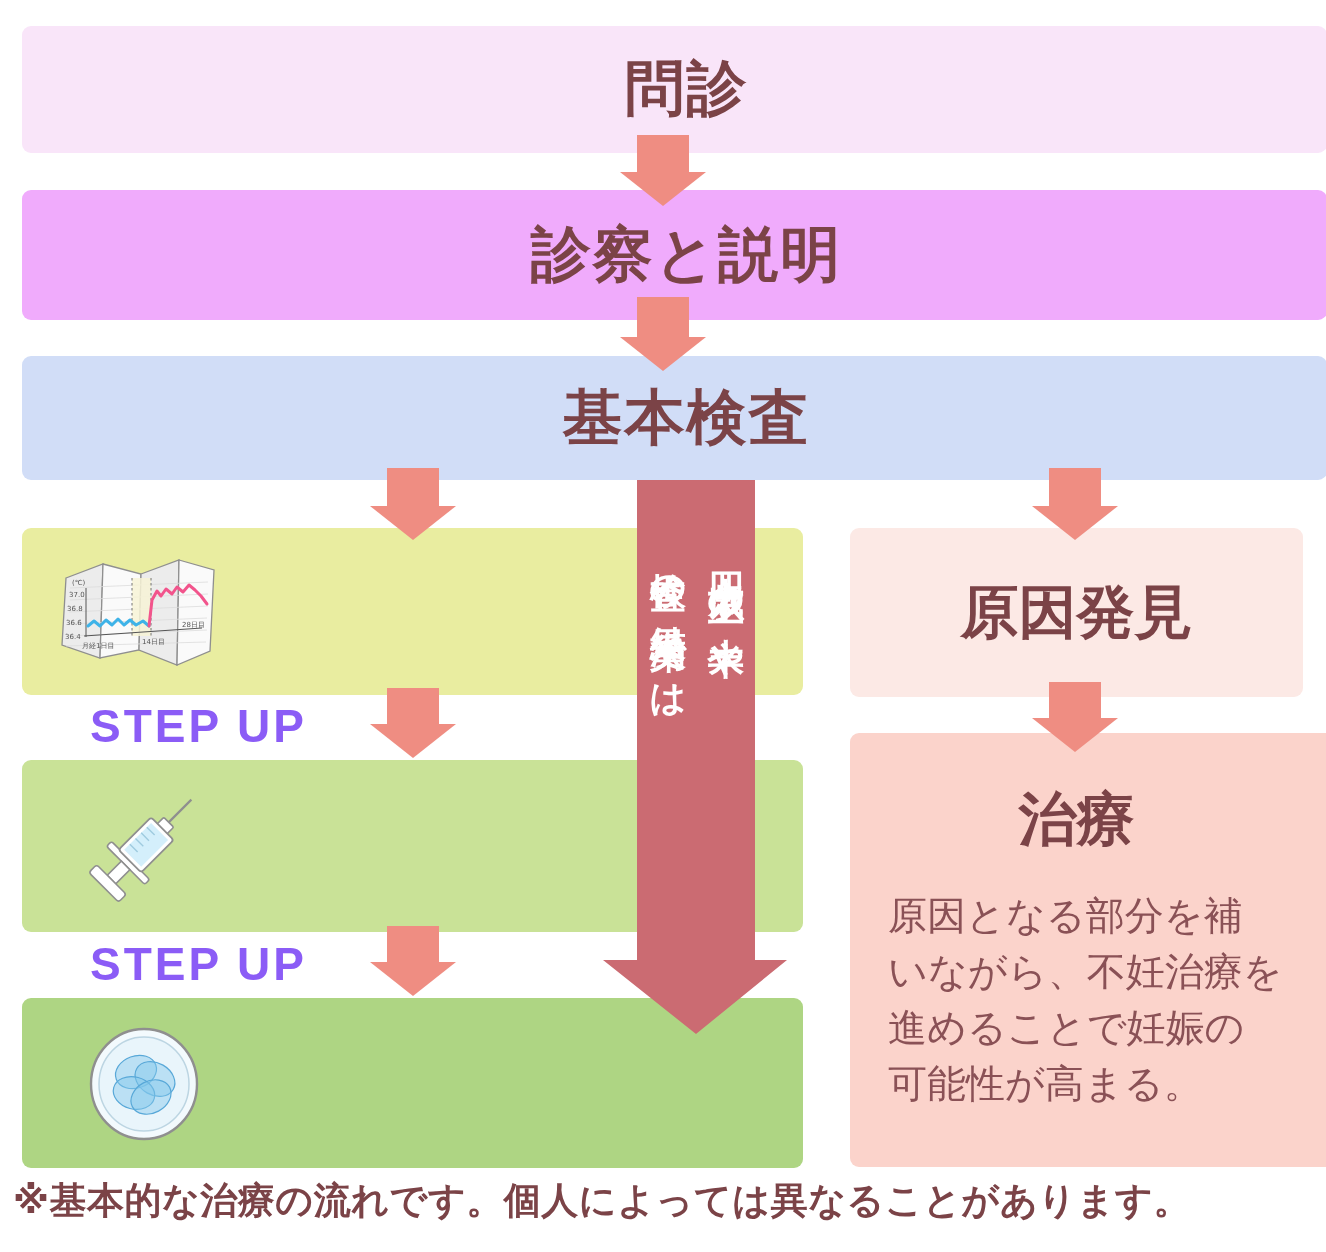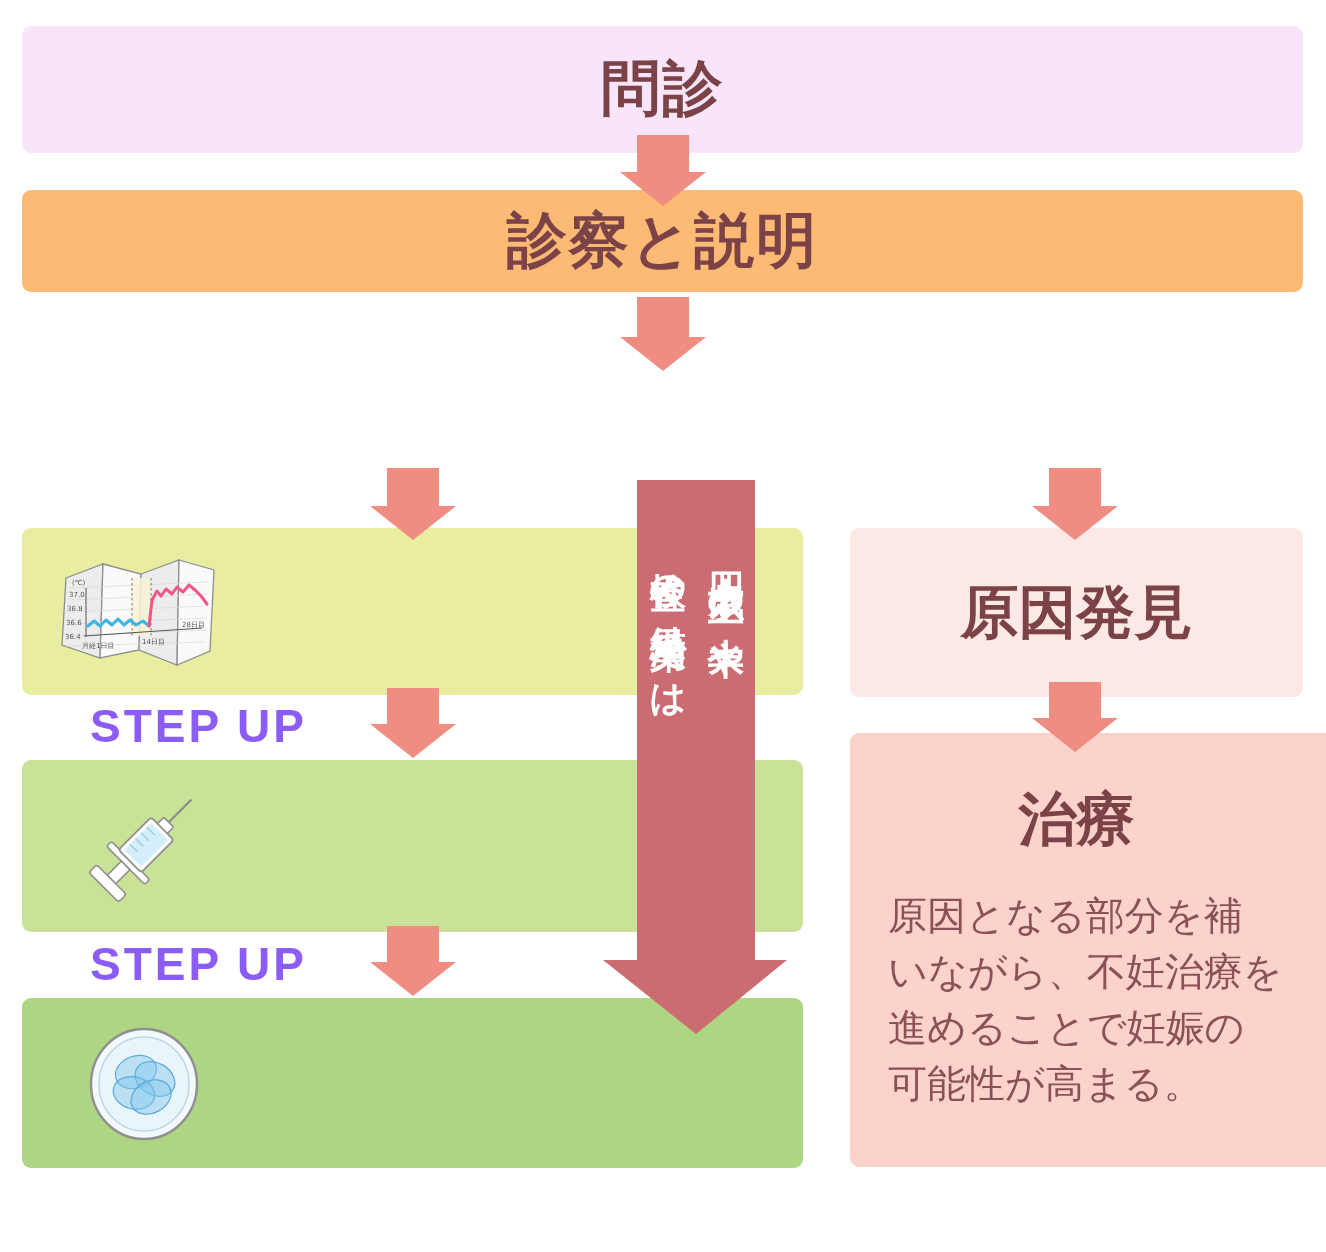--- a/index.html
+++ b/index.html
@@ -3,27 +3,27 @@
 <meta charset="utf-8">
 <style>
   html,body{margin:0;padding:0;background:#fff;}
   .stage{
     position:relative;width:1326px;height:1252px;background:#ffffff;
     font-family:"Liberation Sans","DejaVu Sans",sans-serif;overflow:hidden;
   }
   
   .band{
     position:absolute;left:22px;width:1281px;border-radius:9px;z-index:2;
-    display:flex;align-items:center;justify-content:center;
+    display:flex;align-items:center;justify-content:center;padding-left:24px;
   }
   .band-title{
     font-size:60px;font-weight:700;color:#7b4347;letter-spacing:2px;
   }
   .band1{top:26px;height:127px;background:#f9e5f9;}
-  .band2{top:190px;height:102px;background:#fdba74;}
+  .band2{top:190px;height:130px;background:#f0abfc;}
   .band3{top:356px;height:124px;background:#d1ddf7;}
 
   
   .sarrow{position:absolute;width:86px;display:flex;flex-direction:column;align-items:center;z-index:6;}
   .sa-body{width:52px;background:#ef8d82;}
   .sa-head{width:0;height:0;border-left:43px solid transparent;border-right:43px solid transparent;border-top:34px solid #ef8d82;}
 
   
   .lbox{position:absolute;left:22px;width:781px;border-radius:9px;z-index:1;}
   .box-timing{top:528px;height:167px;background:#e9eda0;}
@@ -76,20 +76,23 @@
 </head>
 <body>
 
 <div class="stage">
 
   <div class="band band1">
     <span class="band-title">問診</span>
   </div>
   <div class="band band2">
     <span class="band-title">診察と説明</span>
+  </div>
+  <div class="band band3">
+    <span class="band-title">基本検査</span>
   </div>
 
   <div class="sarrow" style="left:620px;top:135px;">
     <div class="sa-body" style="height:37px;"></div>
     <div class="sa-head"></div>
   </div>
   <div class="sarrow" style="left:620px;top:297px;">
     <div class="sa-body" style="height:40px;"></div>
     <div class="sa-head"></div>
   </div>
@@ -210,14 +213,15 @@
     <ellipse cx="56" cy="57" rx="53" ry="55" fill="#f3fafd" stroke="#8f8f8f" stroke-width="2.4"></ellipse>
     <ellipse cx="56" cy="57" rx="45" ry="47" fill="#e9f5fb" stroke="#bcd5e2" stroke-width="1.5"></ellipse>
     <g fill="rgba(130,200,235,0.45)" stroke="#58a8d8" stroke-width="1.2">
       <ellipse cx="48" cy="45" rx="21" ry="16" transform="rotate(-20 48 45)"></ellipse>
       <ellipse cx="67" cy="52" rx="21" ry="16" transform="rotate(30 67 52)"></ellipse>
       <ellipse cx="46" cy="66" rx="21" ry="16" transform="rotate(15 46 66)"></ellipse>
       <ellipse cx="63" cy="70" rx="21" ry="16" transform="rotate(-28 63 70)"></ellipse>
     </g>
   </svg>
 
+  <div class="footnote">※基本的な治療の流れです。個人によっては異なることがあります。</div>
 
 </div>
 
 </body></html>

